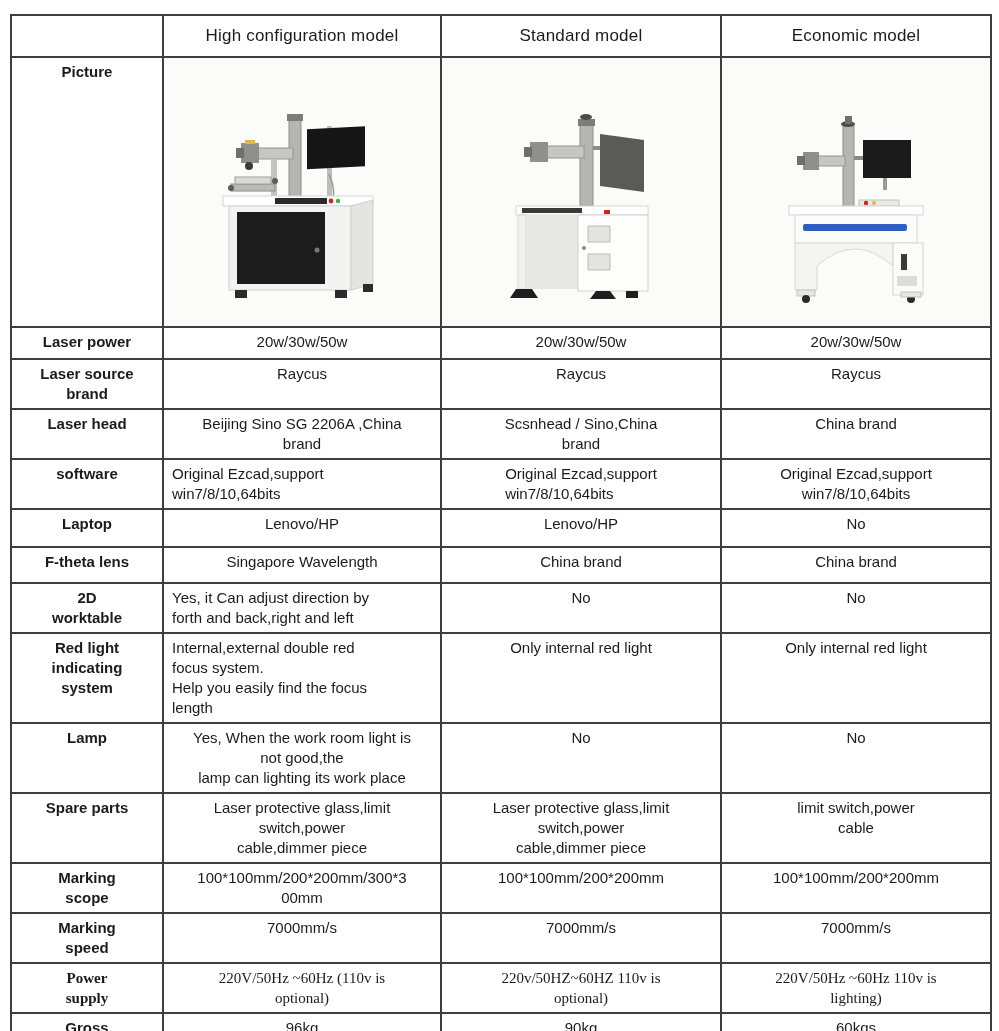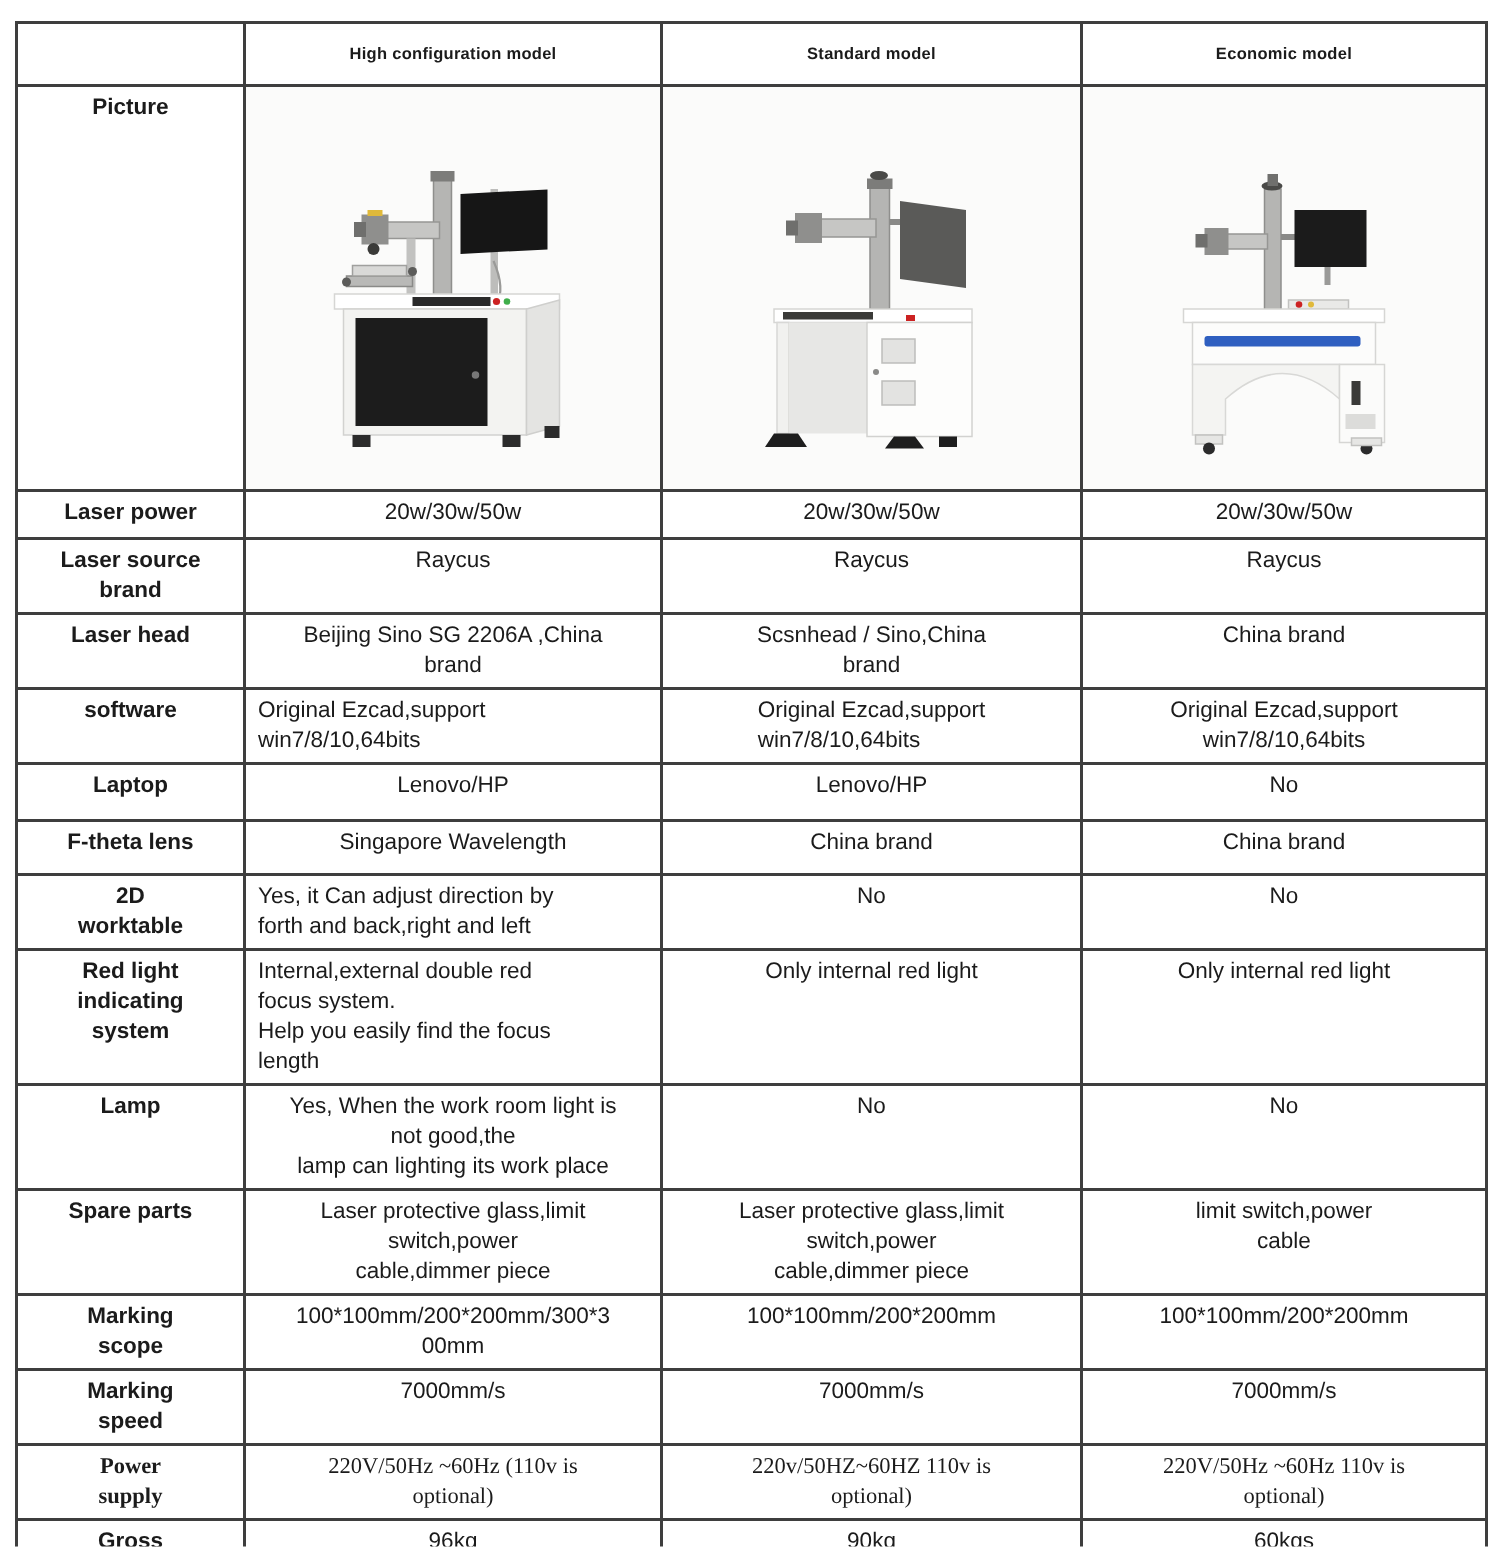--- a/index.html
+++ b/index.html
@@ -27,22 +27,22 @@
     border:2px solid #3e3e3e;
     padding:4px 8px;
     vertical-align:top;
     font-size:15px;
     line-height:20px;
     text-align:center;
     white-space:pre-line;
     overflow:hidden;
   }
   th.model{
-    font-size:11px;
-    font-weight:700;
+    font-size:17px;
+    font-weight:400;
     padding:10px 6px;
     letter-spacing:.2px;
   }
   td.label{
     font-weight:700;
     font-size:15px;
   }
   td.cell-left{text-align:left;}
   td.cell-centerleft{text-align:center;}
   td.cell-centerleft .blk{display:inline-block;text-align:left;}
@@ -292,21 +292,21 @@
           <td>7000mm/s</td>
         </tr>
         <tr style="height: 45px; font-family: Liberation Serif, serif;">
           <td class="label">Power
 supply</td>
           <td>220V/50Hz ~60Hz (110v is
 optional)</td>
           <td>220v/50HZ~60HZ 110v is
 optional)</td>
           <td>220V/50Hz ~60Hz 110v is
-optional)</td>
+lighting)</td>
         </tr>
         <tr style="height: 42px;">
           <td class="label">Gross
 weight</td>
           <td>96kg</td>
           <td>90kg</td>
           <td>60kgs</td>
         </tr>
       </tbody>
   </table>

